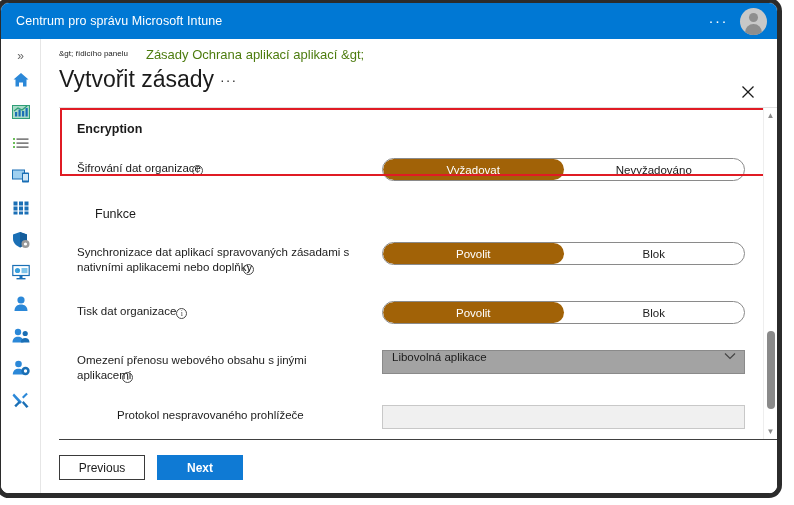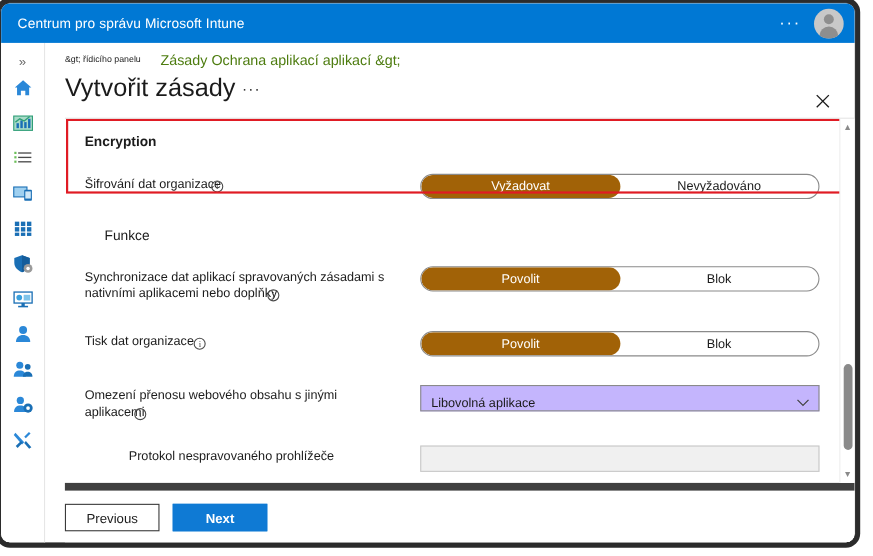--- a/index.html
+++ b/index.html
@@ -256,26 +256,26 @@
     cursor: pointer;
   }
   .pill-opt.active {
     background: #a16207;
     color: #ffffff;
   }
 
   
   .dropdown {
     display: flex;
-    align-items: flex-end;
+    align-items: flex-start;
     width: 100%;
     max-width: 386px;
     height: 24px;
     border: 1px solid #8a8a8a;
-    background: #c4b5fd;
+    background: #a3a3a3;
     padding: 0 8px 0 9px;
     font-size: 11.5px;
     color: #1b1b1b;
     cursor: pointer;
   }
   .dropdown .dd-val { flex: 1; white-space: nowrap; overflow: hidden; }
   .chev { color: #555; font-size: 10px; }
 
   
   .textinput-disabled {
@@ -325,21 +325,21 @@
     background: #8a8a8a;
     bottom: 18px;
     height: 78px;
     cursor: pointer;
   }
 
   
   #footer {
     height: 56px;
     background: #ffffff;
-    border-top: 7px solid #404040;
+    border-top: 1px solid #404040;
     margin-left: 18px;
     display: flex;
     align-items: center;
     gap: 12px;
     padding-left: 0px;
   }
   .btn {
     height: 25px;
     min-width: 86px;
     font-size: 12px;

